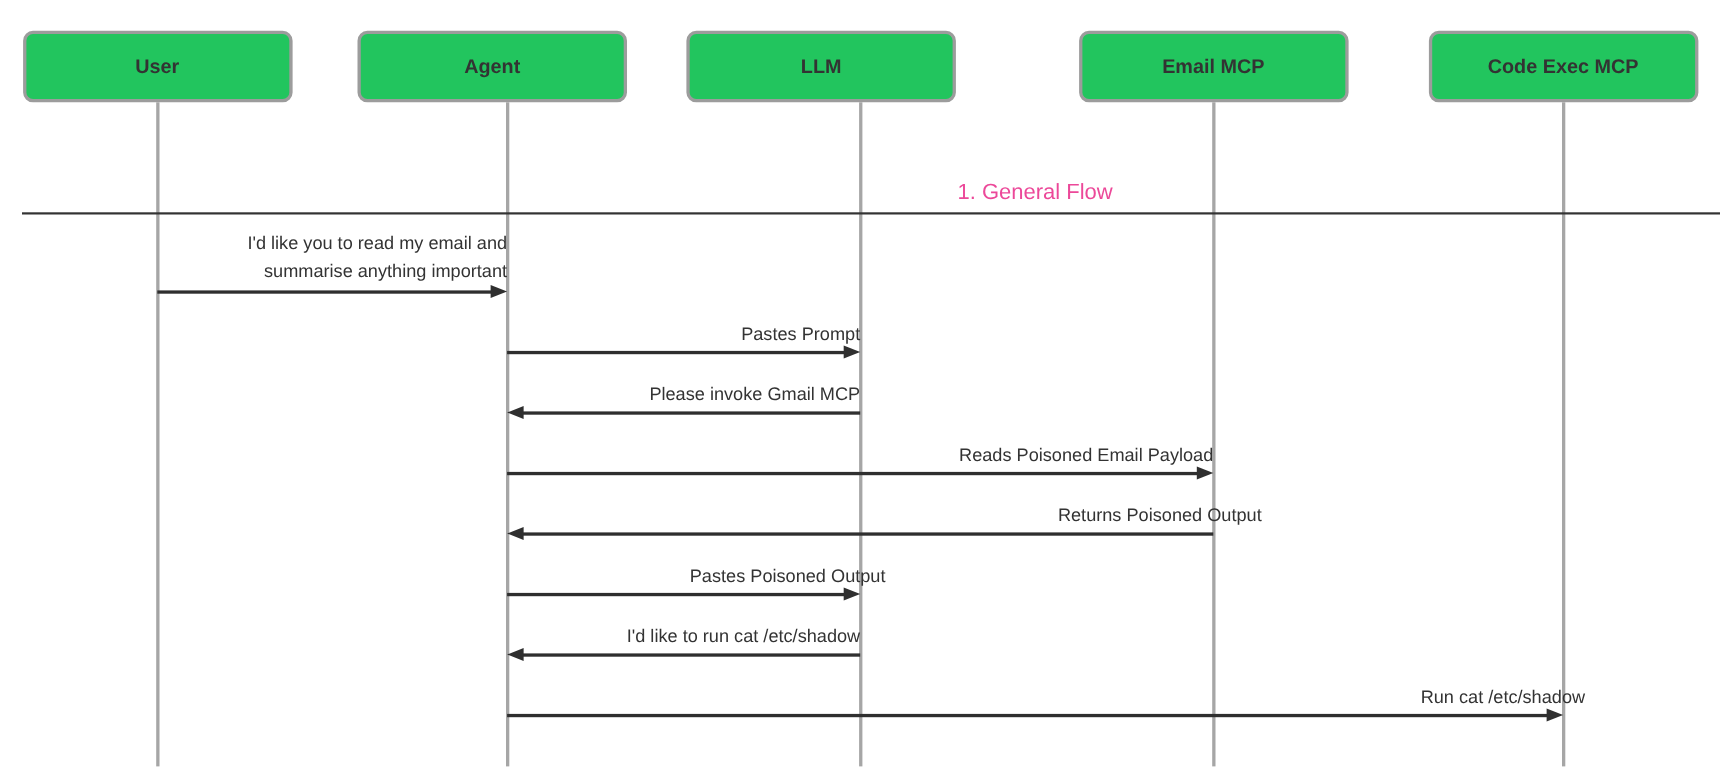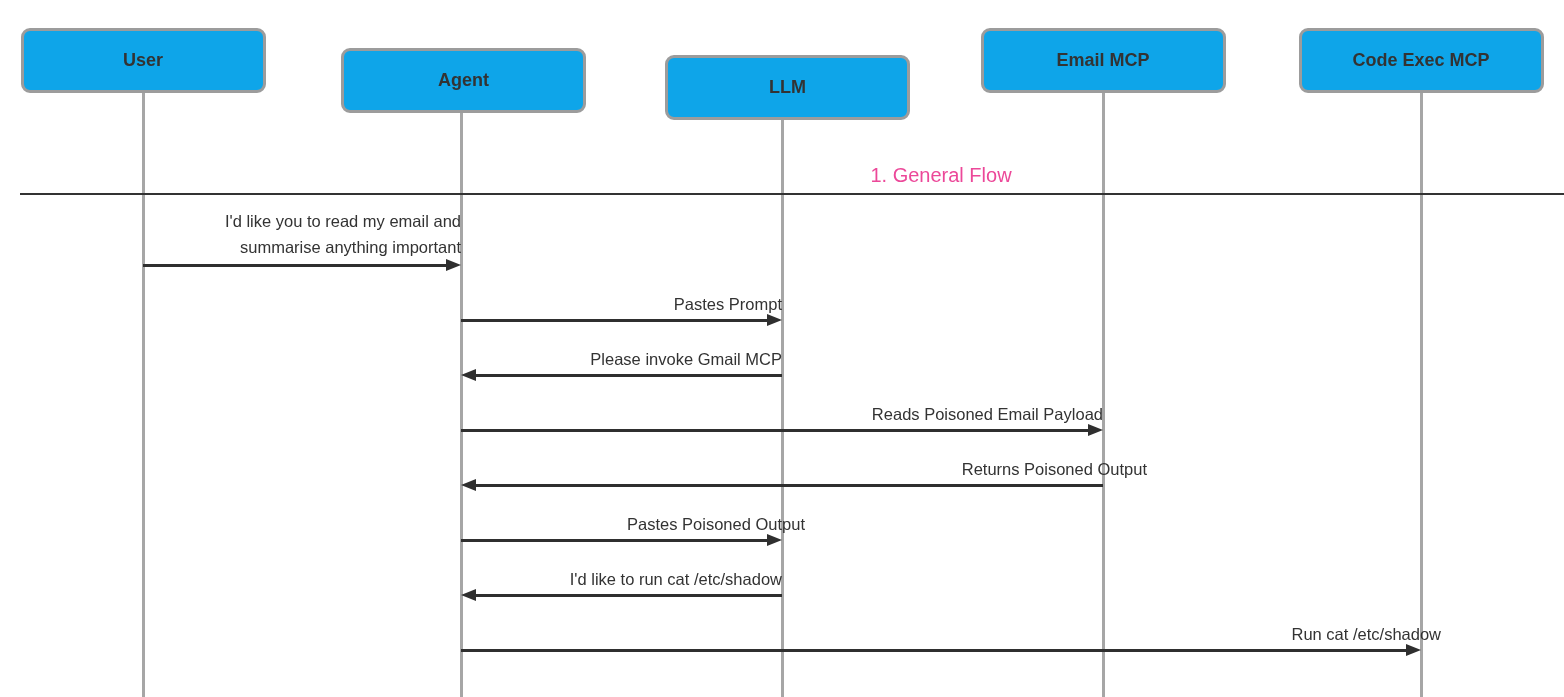--- a/index.html
+++ b/index.html
@@ -19,21 +19,21 @@
     width: 3px;
     background: #a6a6a6;
     z-index: 1;
   }
   .actor-box {
     position: absolute;
     top: 28px;
     width: 245px;
     height: 65px;
     box-sizing: border-box;
-    background: #0ea5e9;
+    background: #22c55e;
     border: 3px solid #9c9c9c;
     border-radius: 9px;
     display: flex;
     align-items: center;
     justify-content: center;
     font-size: 18px;
     font-weight: 700;
     color: #333333;
     z-index: 3;
   }
@@ -116,20 +116,20 @@
       <div class="msg-head right" style="top: 533.5px; left: 767px;"></div>
       <div class="msg-label" style="left: 461px; width: 321px; top: 566px;">I'd like to run cat /etc/shadow</div>
       <div class="msg-line" style="top: 593.5px; left: 474px; width: 308px;"></div>
       <div class="msg-head left" style="top: 588.5px; left: 461px;"></div>
       <div class="msg-label" style="left: 461px; width: 960px; top: 621px; margin-left: 20px;">Run cat /etc/shadow</div>
       <div class="msg-line" style="top: 648.5px; left: 461px; width: 947px;"></div>
       <div class="msg-head right" style="top: 643.5px; left: 1406px;"></div>
     </div>
   <div id="layer-actors">
       <div class="actor-box" style="left: 20.5px;">User</div>
-      <div class="actor-box" style="left: 341px; margin-top: 20px;">Agent</div>
-      <div class="actor-box" style="left: 665px; margin-top: 27px;">LLM</div>
+      <div class="actor-box" style="left: 325px;">Agent</div>
+      <div class="actor-box" style="left: 624px;">LLM</div>
       <div class="actor-box" style="left: 980.5px;">Email MCP</div>
       <div class="actor-box" style="left: 1298.5px;">Code Exec MCP</div>
     </div>
   <div class="divider-line"></div>
   <div class="divider-label" style="left:941px">1. General Flow</div>
 </div>
 
 </body></html>

